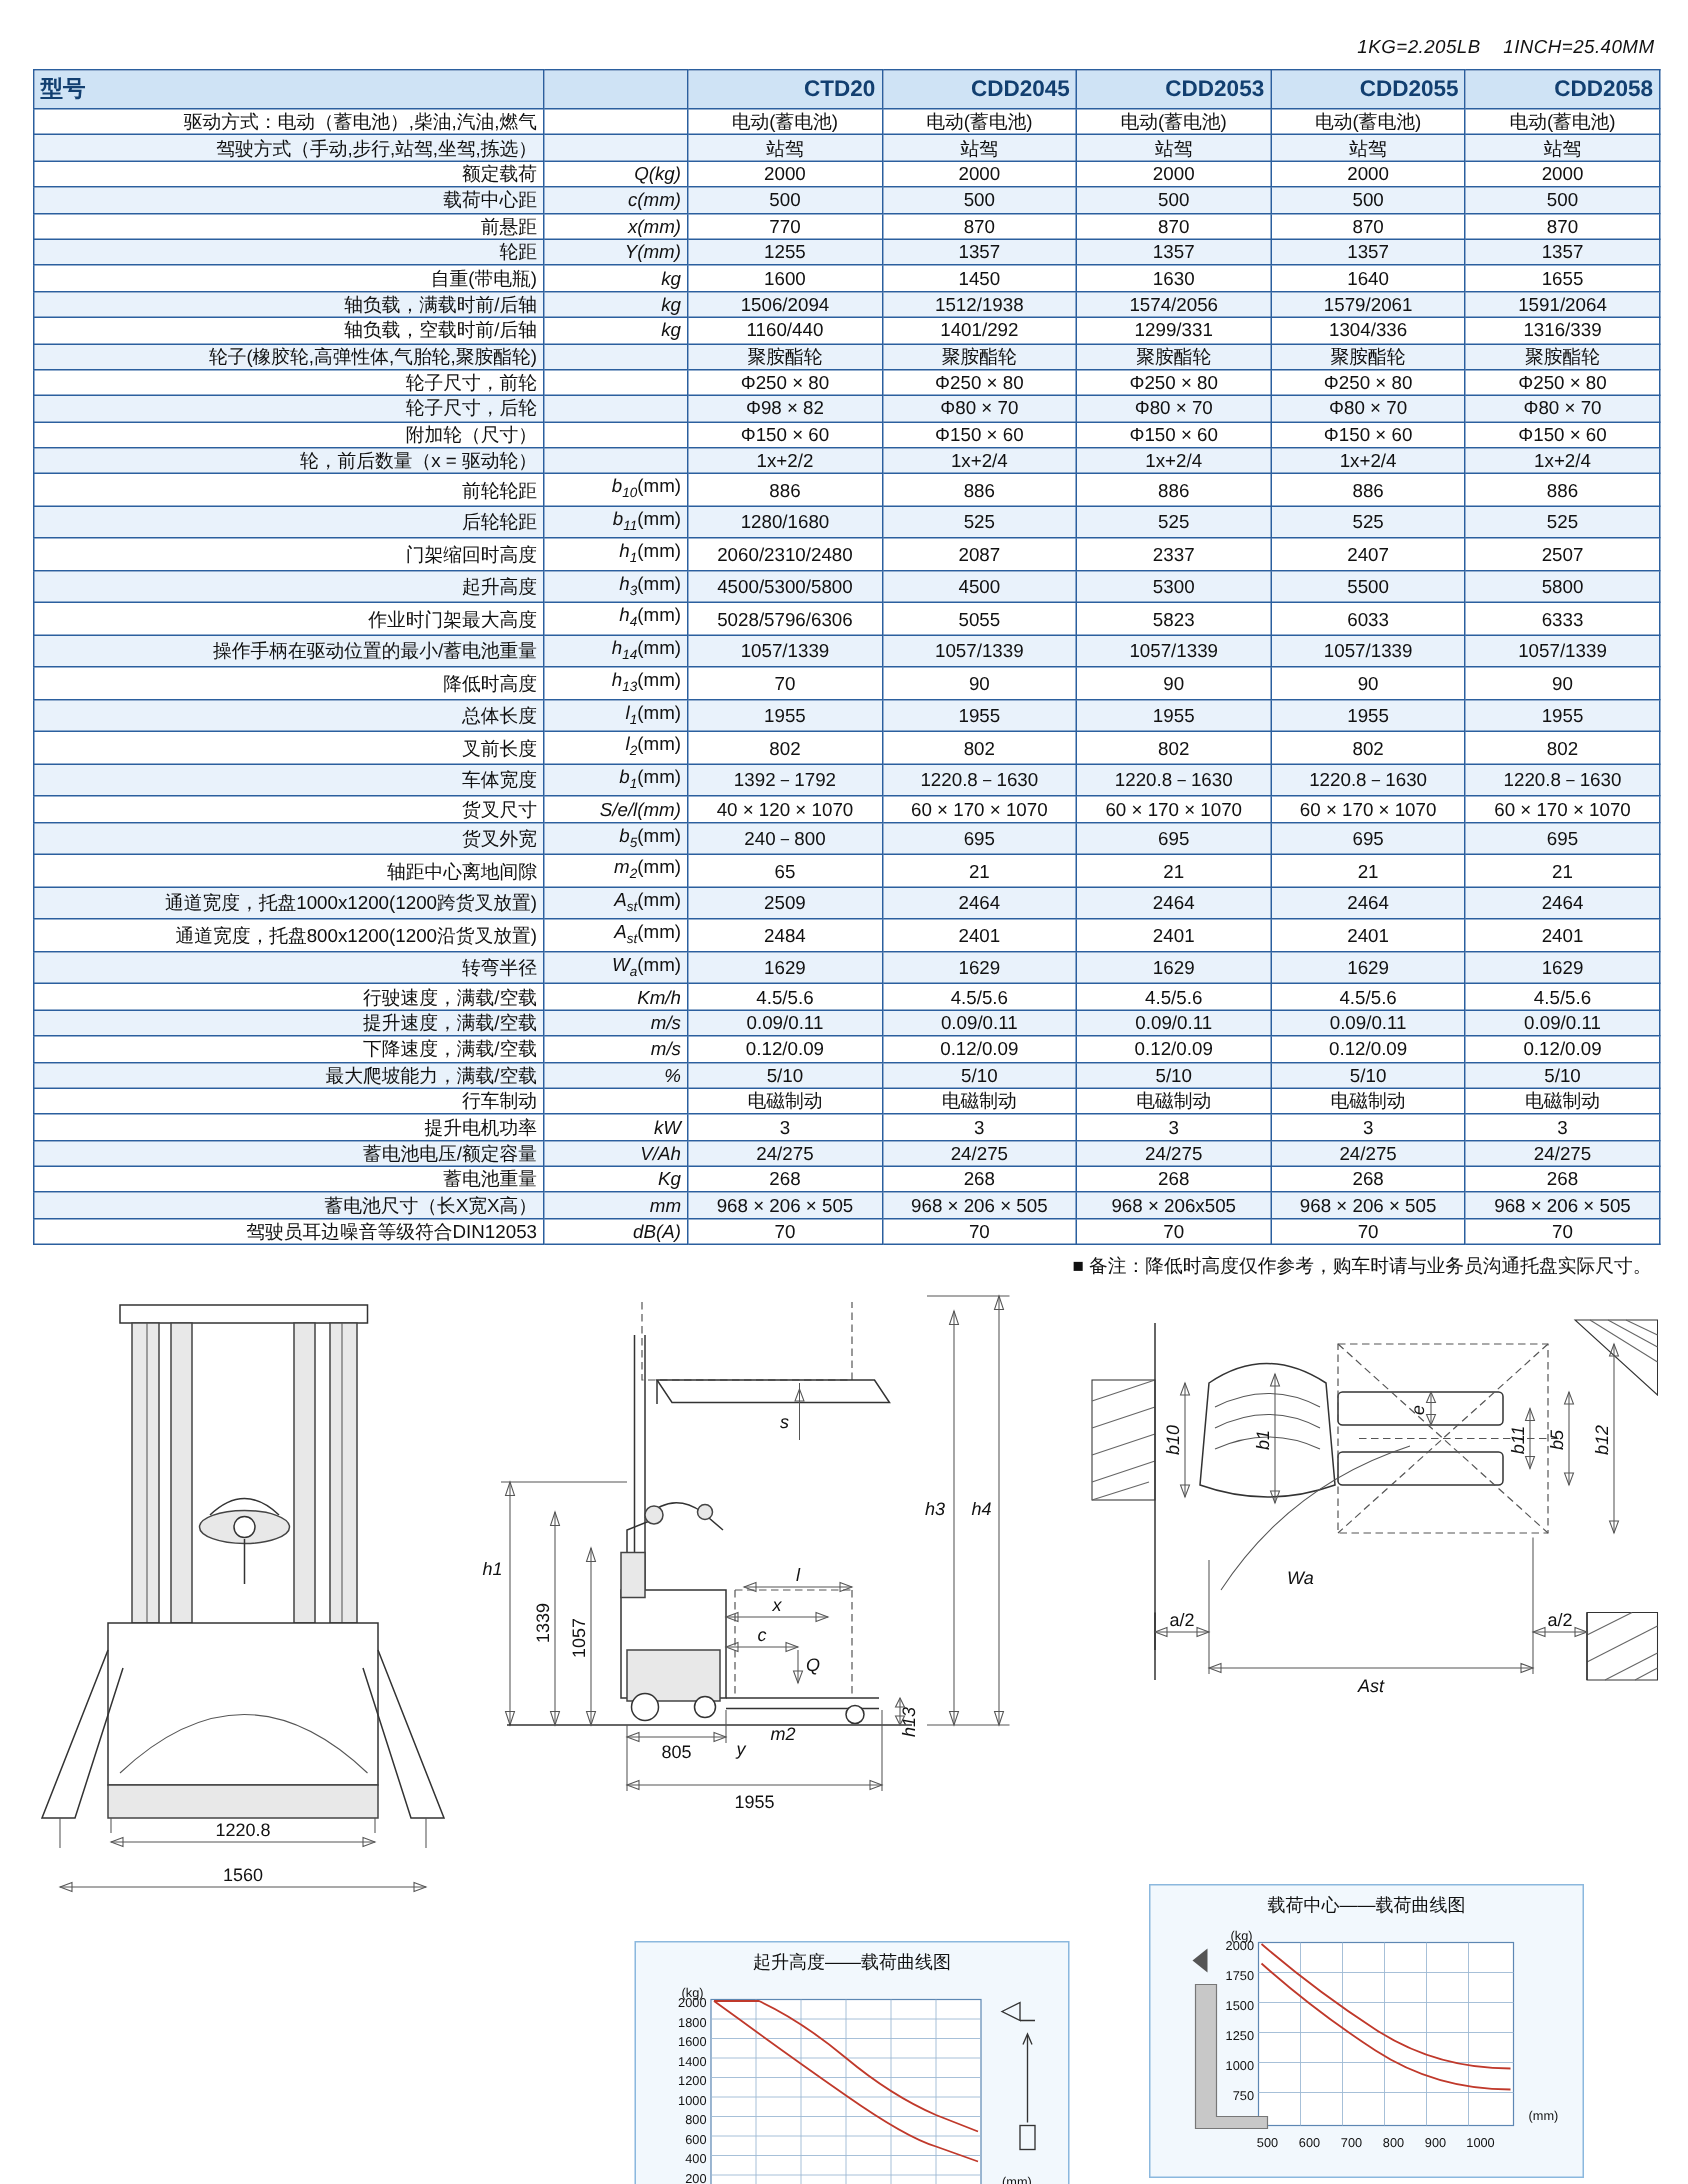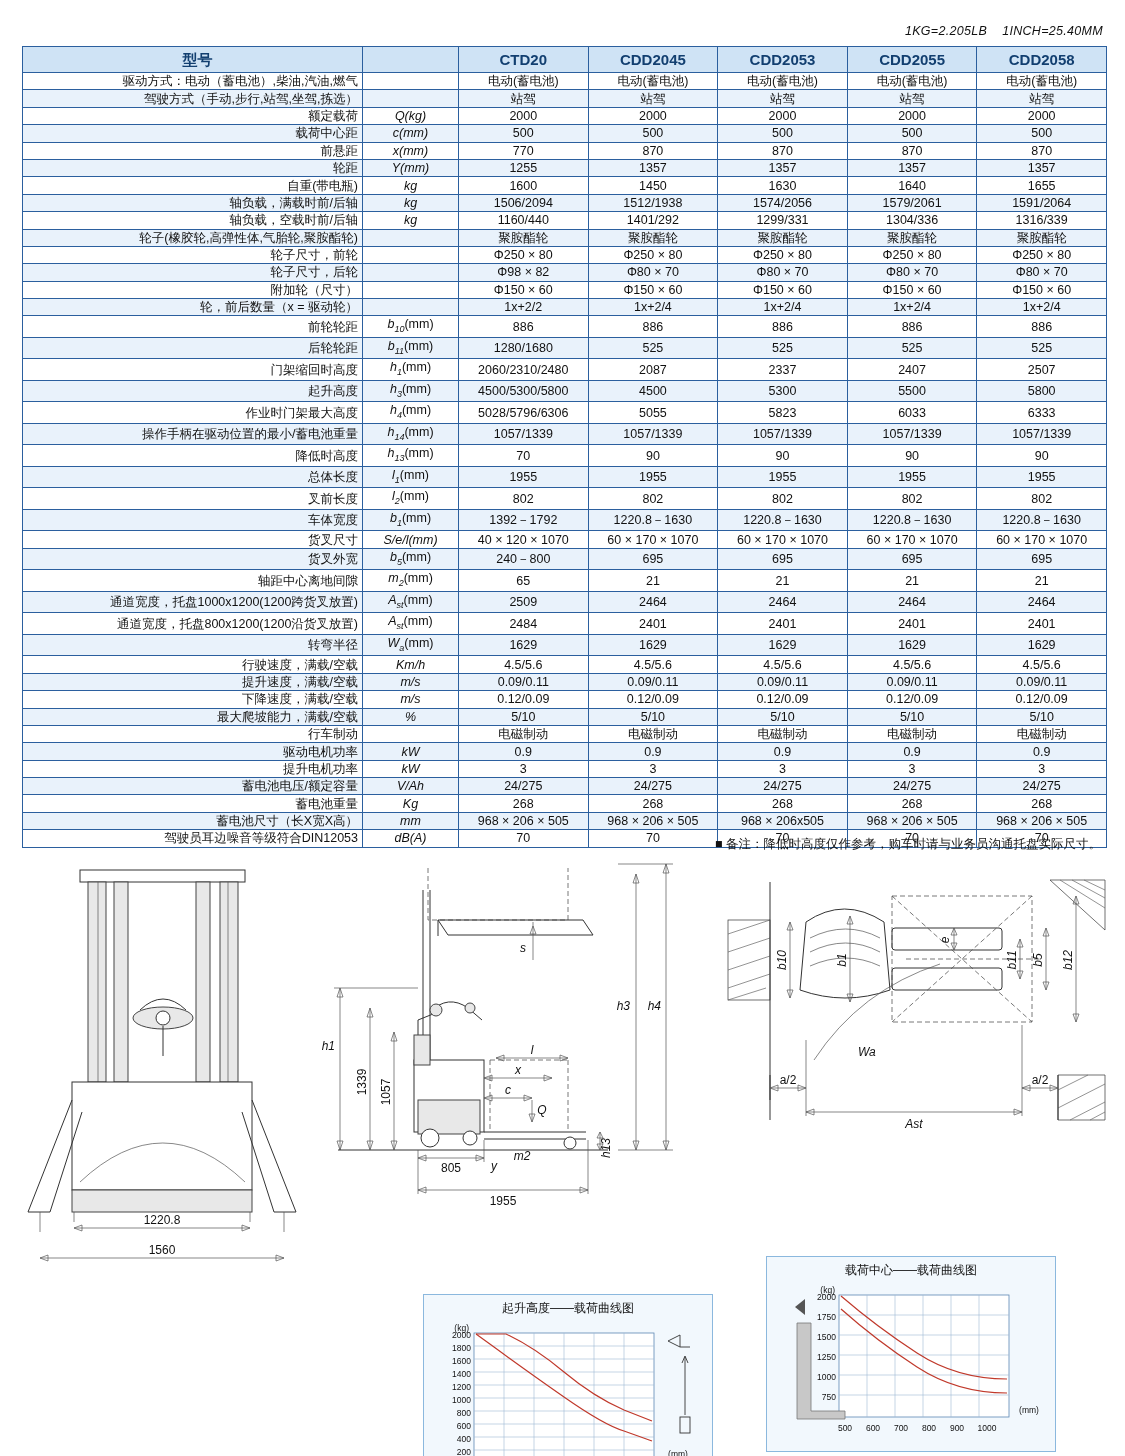--- a/index.html
+++ b/index.html
@@ -42,31 +42,31 @@
     font-weight: normal;
     white-space: nowrap;
     overflow: hidden;
   }
   table.spec thead th {
     background: #cfe3f5;
     height: 26px;
     font-size: 15px;
     font-weight: bold;
     color: #123f70;
-    text-align: center;
+    text-align: right;
   }
   table.spec thead th.lbl {
-    text-align: center;
-    padding-left: 14px;
+    text-align: left;
+    padding-left: 4px;
   }
   col.c-label { width: 340px; }
   col.c-unit { width: 96px; }
   col.c-val { width: 129.6px; }
   td.label { text-align: right; padding-left: 6px; }
-  td.unit { text-align: center; padding-left: 6px; font-style: italic; }
+  td.unit { text-align: right; padding-left: 6px; font-style: italic; }
   td.unit .nonit { font-style: normal; }
   td.val { text-align: center; }
   tr.alt td { background: #e9f2fb; }
   sub { font-size: 9px; }
   .note {
     position: absolute;
     top: 836px;
     right: 24px;
     font-size: 12.5px;
   }
@@ -436,29 +436,20 @@
           <td class="val">5/10</td>
         </tr>
         <tr>
           <td class="label">行车制动</td>
           <td class="unit"></td>
           <td class="val">电磁制动</td>
           <td class="val">电磁制动</td>
           <td class="val">电磁制动</td>
           <td class="val">电磁制动</td>
           <td class="val">电磁制动</td>
-        </tr>
-        <tr class="alt">
-          <td class="label">驱动电机功率</td>
-          <td class="unit">kW</td>
-          <td class="val">0.9</td>
-          <td class="val">0.9</td>
-          <td class="val">0.9</td>
-          <td class="val">0.9</td>
-          <td class="val">0.9</td>
         </tr>
         <tr>
           <td class="label">提升电机功率</td>
           <td class="unit">kW</td>
           <td class="val">3</td>
           <td class="val">3</td>
           <td class="val">3</td>
           <td class="val">3</td>
           <td class="val">3</td>
         </tr>

